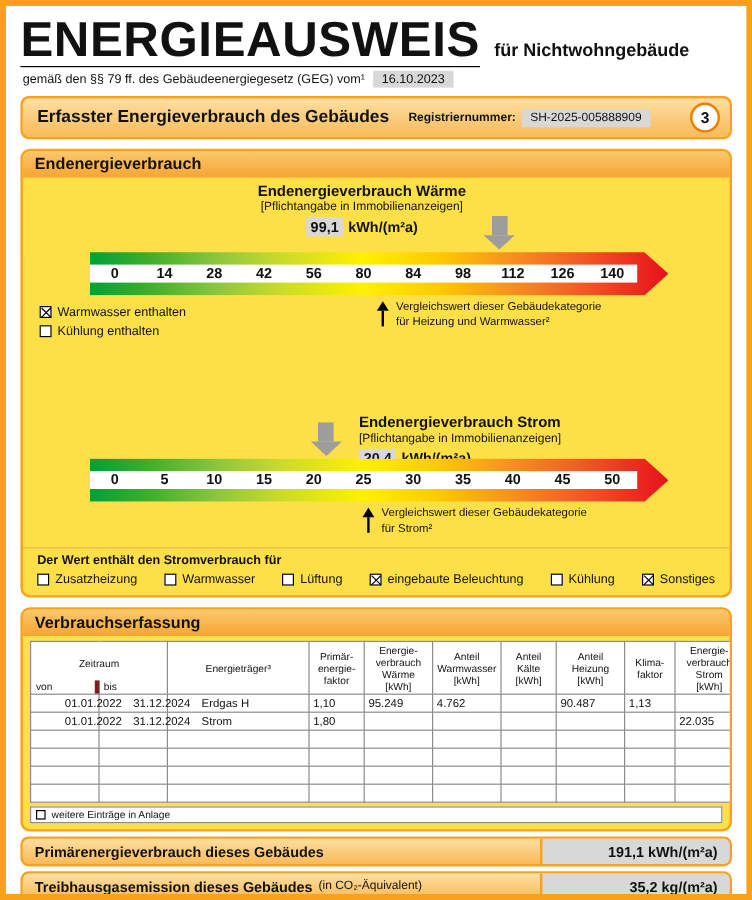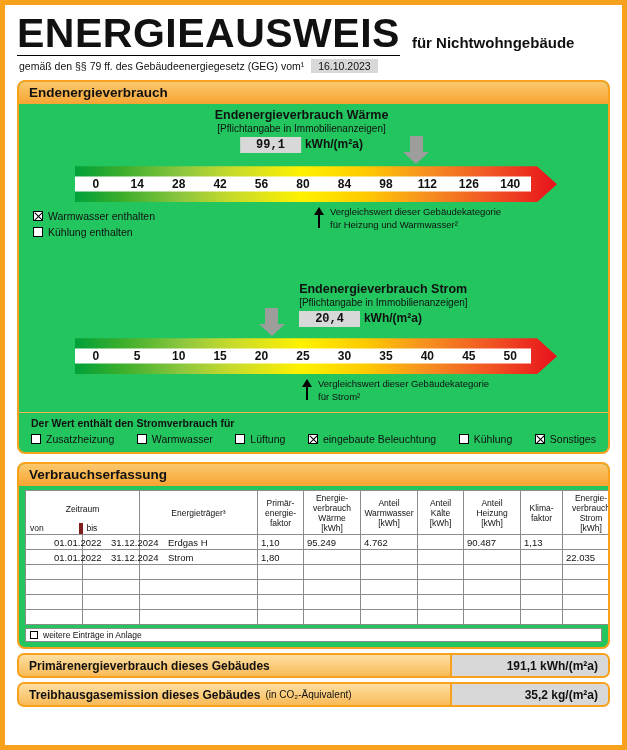--- a/index.html
+++ b/index.html
@@ -43,21 +43,21 @@
     width: 25px; height: 25px; border-radius: 50%;
     background: #fff; border: 2px solid #EF7D00;
     font-size: 13px; font-weight: bold;
     display: flex; align-items: center; justify-content: center;
   }
 
   
   .box {
     margin-top: 8px;
     border: 2px solid #F7A11C; border-radius: 8px;
-    overflow: hidden; background: #22c55e;
+    overflow: hidden; background: #fde047;
   }
   .box-header {
     background: linear-gradient(#FBC86E, #F7A431);
     font-size: 13.5px; font-weight: bold;
     padding: 3px 10px; height: 22px;
   }
   .box-body { padding-top: 4px; }
 
   
   .bar-wrap { width: 482px; margin-left: 56px; position: relative; }
@@ -71,25 +71,25 @@
   .scale-strip {
     position: absolute; left: 0; width: calc(100% - 26px);
     top: 50%; transform: translateY(-50%); height: 15px;
     background: #fff; display: flex;
   }
   .scale-strip span {
     flex: 1; text-align: center; font-size: 12px; font-weight: bold; line-height: 15px;
   }
   .head-block { position: absolute; top: 0; }
   .hb-center { left: 47%; transform: translateX(-50%); text-align: center; white-space: nowrap; }
-  .hb-left { left: 46.5%; top: 0; text-align: left; white-space: nowrap; }
+  .hb-left { left: 46.5%; top: 19px; text-align: left; white-space: nowrap; }
   .hb-title { font-size: 12.5px; font-weight: bold; }
   .hb-note { font-size: 10px; margin-top: 1px; }
   .hb-value { margin-top: 3px; font-size: 12px; font-weight: bold; }
-  .val-box { background: #D8D8D8; display: inline-block; padding: 1px 16px; margin-right: 4px; font-family: Liberation Mono, monospace; }
+  .val-box { background: #D8D8D8; display: inline-block; padding: 1px 4px; margin-right: 4px; }
   .marker { position: absolute; bottom: 2px; transform: translateX(-50%); display: flex; flex-direction: column; align-items: center; }
   .marker-stem { width: 13px; height: 16px; background: #9D9D9C; }
   .marker-head { width: 0; height: 0; border-left: 13px solid transparent; border-right: 13px solid transparent; border-top: 12px solid #9D9D9C; }
 
   
   .annot-row { position: relative; }
   .annot-w { height: 48px; margin-top: 2px; margin-bottom: 30px; }
   .annot-s { height: 34px; margin-top: 2px; }
   .options { position: absolute; left: 14px; top: 6px; display: flex; flex-direction: column; gap: 4px; font-size: 10.5px; }
   .option, .inc-item { display: flex; align-items: center; gap: 5px; }
@@ -157,20 +157,26 @@
     <div class="title-row">
       <h1>ENERGIEAUSWEIS</h1>
       <div class="subtitle">für Nichtwohngebäude</div>
     </div>
     <div class="law-line">
       <span>gemäß den §§ 79 ff. des Gebäudeenergiegesetz (GEG) vom¹</span>
       <span class="gray-box">16.10.2023</span>
     </div>
   </header>
 
+  <div class="banner">
+    <span class="banner-title">Erfasster Energieverbrauch des Gebäudes</span>
+    <span class="reg-label">Registriernummer:</span>
+    <span class="reg-value">SH-2025-005888909</span>
+    <span class="page-badge">3</span>
+  </div>
 
   <section class="box">
     <div class="box-header">Endenergieverbrauch</div>
     <div class="box-body">
 
       <div class="bar-wrap zone-w">
         <div class="head-block hb-center">
           <div class="hb-title">Endenergieverbrauch Wärme</div>
           <div class="hb-note">[Pflichtangabe in Immobilienanzeigen]</div>
           <div class="hb-value">

